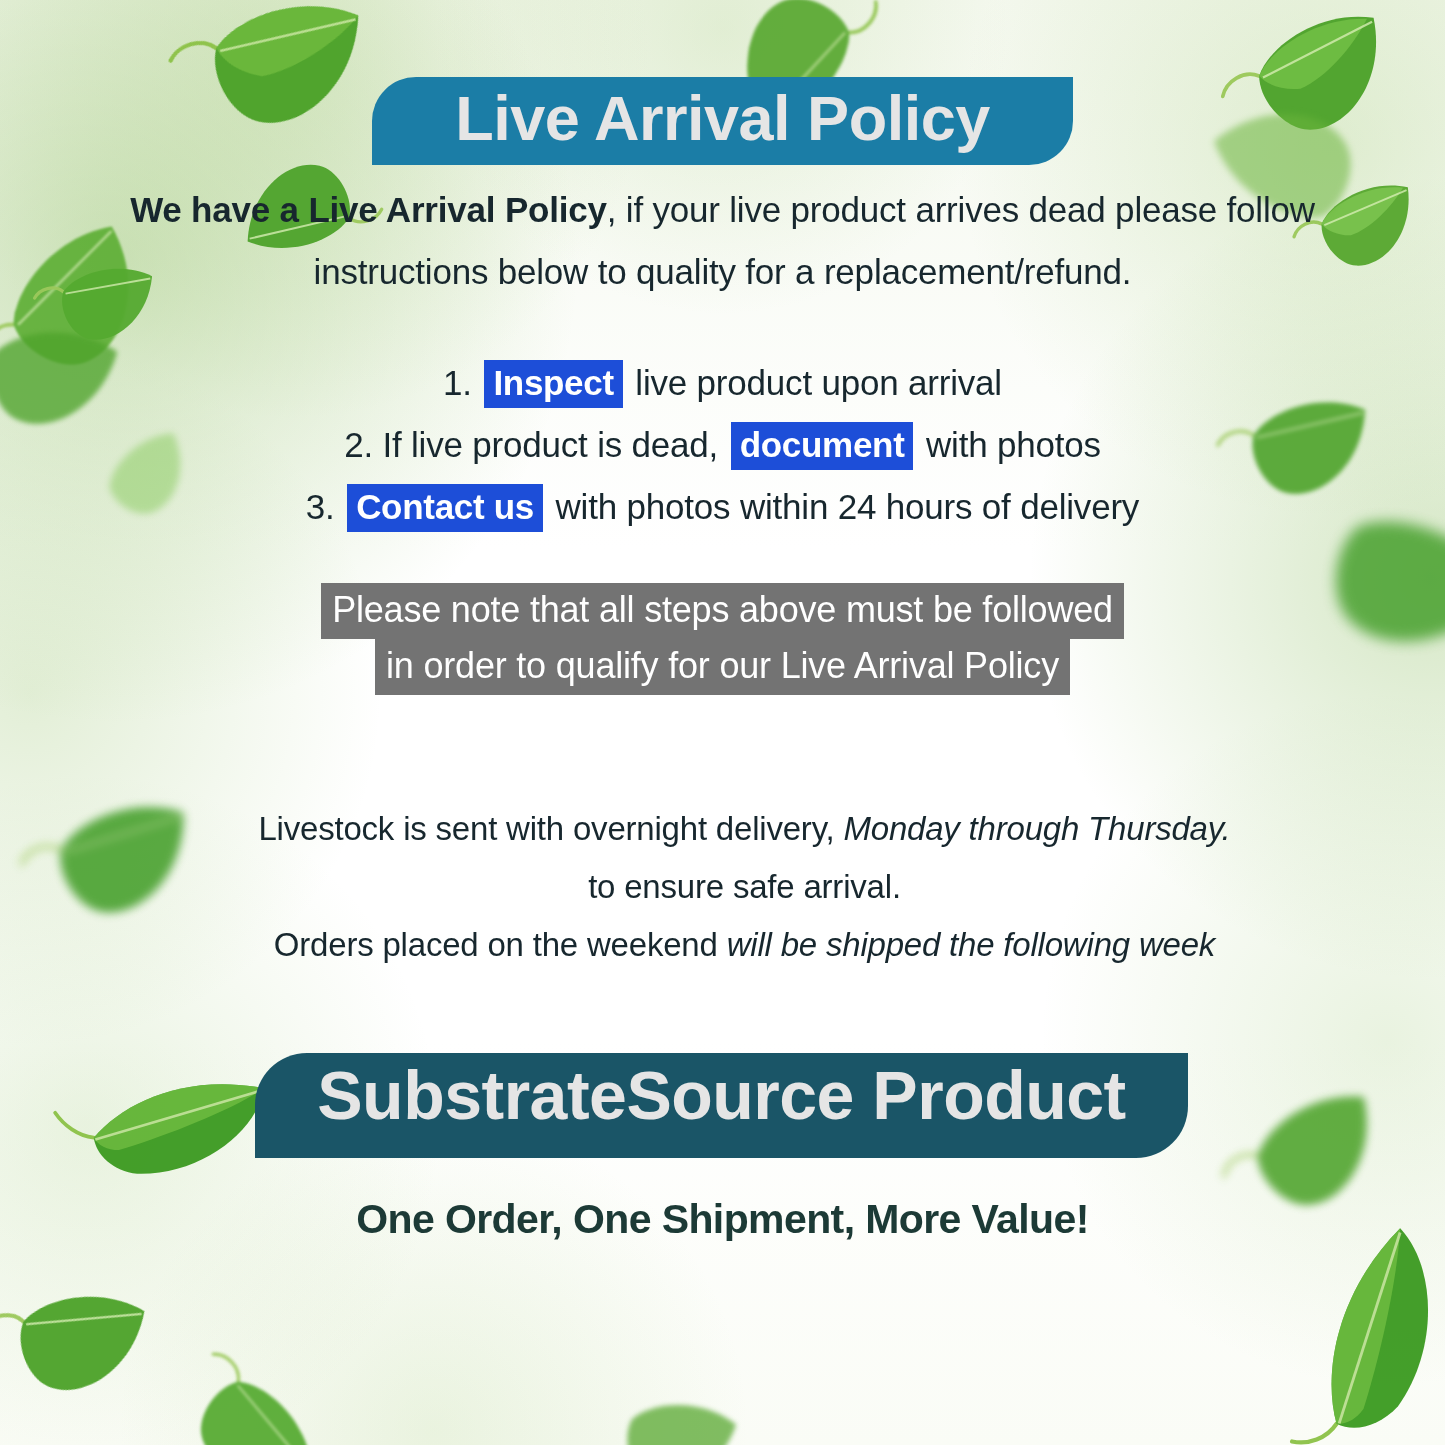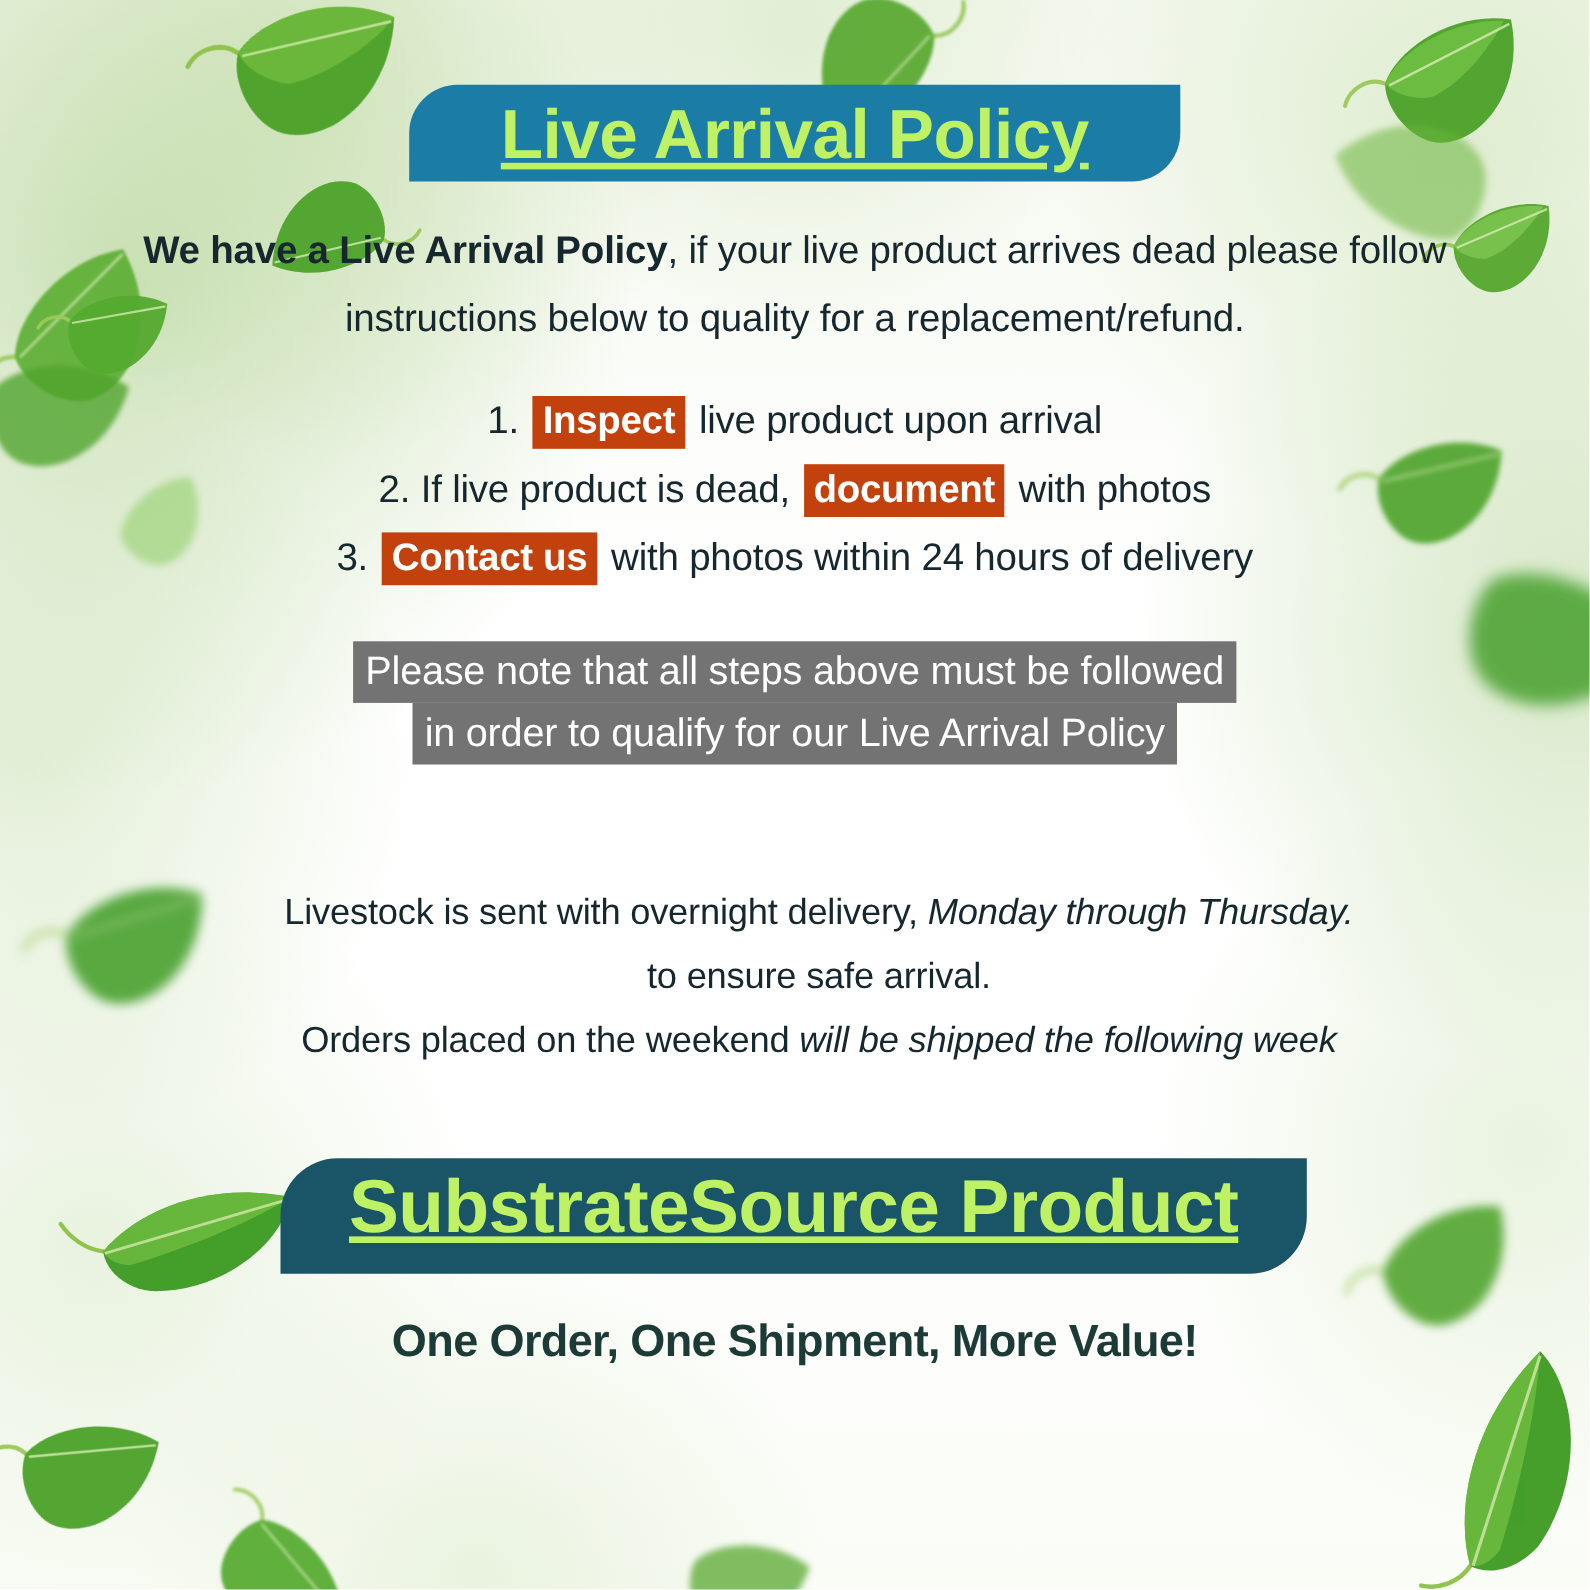--- a/index.html
+++ b/index.html
@@ -29,26 +29,25 @@
   }
   #leaf-layer { position:absolute; inset:0; z-index:1; pointer-events:none; }
   .leaf { position:absolute; }
   .leaf svg { display:block; width:100%; height:100%; }
 
   
   #content { position:relative; z-index:2; width:1445px; height:1445px; }
 
   .banner {
     position:absolute;
-    display:flex; align-items:flex-end; justify-content:center;
-    color:#bef264;
+    display:flex; align-items:center; justify-content:center;
+    color:#e5e5e5;
     font-weight:bold;
     letter-spacing:-0.5px;
     white-space:nowrap;
-    text-decoration:underline;
   }
   #title-banner {
     left:372px; top:77px; width:701px; height:88px;
     background:#1b7da6;
     border-radius:44px 0 44px 0;
     font-size:63px;
     padding-bottom:6px;
   }
   #brand-banner {
     left:255px; top:1053px; width:933px; height:105px;
@@ -59,33 +58,33 @@
   }
 
   .para {
     position:absolute;
     width:100%;
     text-align:center;
     color:#17272e;
     font-family:"Liberation Sans", sans-serif;
     font-weight:400;
   }
-  #intro { top:197px; font-size:35px; line-height:62px; letter-spacing:-0.2px; }
+  #intro { top:179px; font-size:35px; line-height:62px; letter-spacing:-0.2px; }
   #intro .strong { font-weight:bold; }
 
   #steps { position:absolute; top:352px; width:100%; text-align:center; }
   .step {
     font-size:35px;
     line-height:62px;
     color:#17272e;
     letter-spacing:-0.2px;
     white-space:nowrap;
   }
   .hl {
-    background:#c2410c;
+    background:#1d4ed8;
     color:#ffffff;
     font-weight:bold;
     padding:3px 9px 6px 9px;
     margin:0 3px;
     letter-spacing:-0.3px;
   }
 
   #note { position:absolute; top:583px; width:100%; text-align:center; }
   .note-line {
     display:inline-block;

